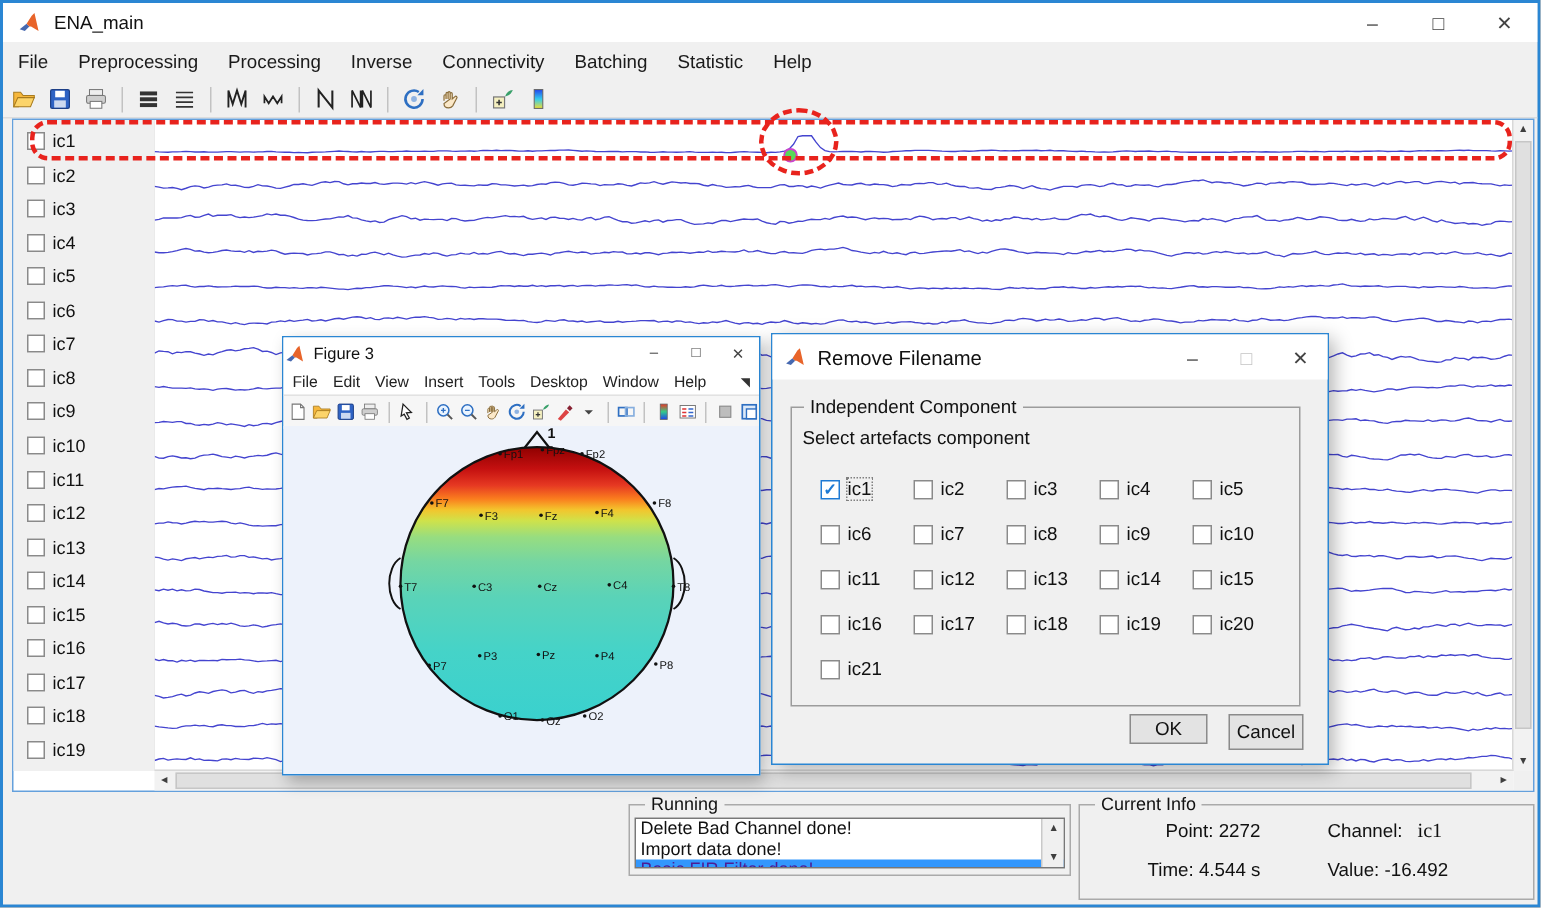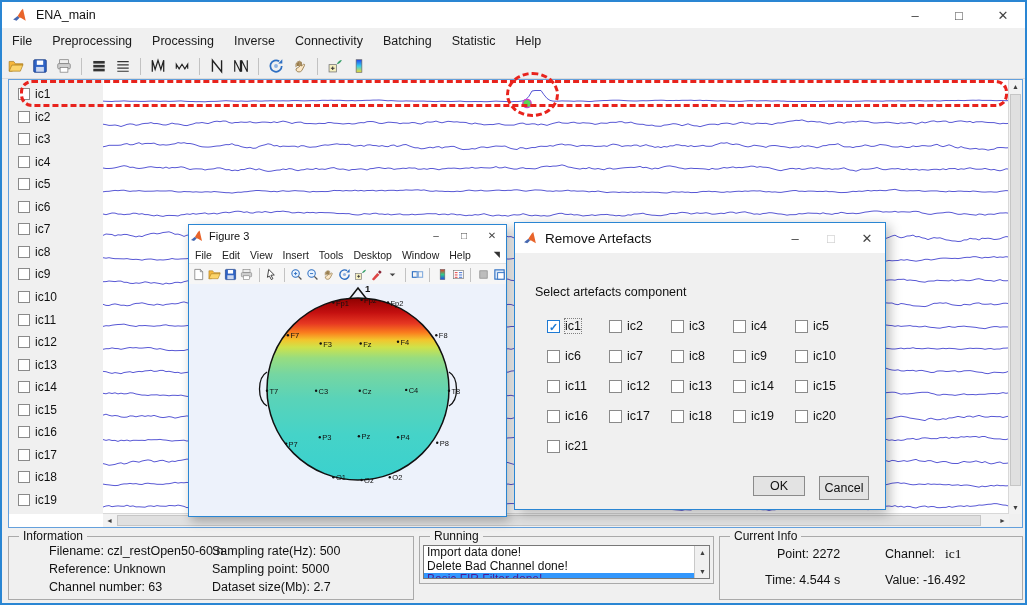--- a/index.html
+++ b/index.html
@@ -526,27 +526,30 @@
   </div>
 
   <div class="dialog">
     <div class="dlgtitle">
       <span class="icon-btn" style="width:15px;height:15px">
           <svg viewBox="0 0 14 14">
             <path d="M1 11l4-3.2 1.6 1.6L4 12z" fill="#4668b0"></path>
             <path d="M5 7.8L8 3l1.6-1.5L12 12l-4.4-2.6L6.6 9.4z" fill="#e8642a"></path>
           </svg>
         </span>
-      <span>Remove Artefacts</span>
+      <span>Remove Filename</span>
       <span class="win-controls">
         <span class="win-btn">–</span>
         <span class="win-btn dlg-max">□</span>
         <span class="win-btn">✕</span>
       </span>
     </div>
+    <div class="groupbox">
+      <span class="gb-legend">Independent Component</span>
+    </div>
     <div class="dlg-prompt">Select artefacts component</div>
     <div class="dlg-grid" id="dlg-grid">
         <label class="dcomp">
           <span class="cbox checked">✓</span>
           <span class="dlabel focused">ic1</span>
         </label>
         <label class="dcomp">
           <span class="cbox"></span>
           <span class="dlabel">ic2</span>
         </label>
@@ -624,35 +627,26 @@
         </label>
         <label class="dcomp">
           <span class="cbox"></span>
           <span class="dlabel">ic21</span>
         </label>
       </div>
     <div class="btn" style="left:238px;top:253px;width:52px;height:20px;">OK</div>
     <div class="btn" style="left:304px;top:253px;width:50px;height:24px;">Cancel</div>
   </div>
 
-  <div class="panel" style="left:6px;top:534px;width:406px;height:64px;">
-    <span class="plegend">Information</span>
-    <span class="info-cell" style="left:40px;top:7px;">Filename: czl_restOpen50-60.n</span>
-    <span class="info-cell" style="left:203px;top:7px;">Sampling rate(Hz): 500</span>
-    <span class="info-cell" style="left:40px;top:25px;">Reference: Unknown</span>
-    <span class="info-cell" style="left:203px;top:25px;">Sampling point: 5000</span>
-    <span class="info-cell" style="left:40px;top:43px;">Channel number: 63</span>
-    <span class="info-cell" style="left:203px;top:43px;">Dataset size(Mb): 2.7</span>
-  </div>
 
   <div class="panel" style="left:417px;top:534px;width:295px;height:48px;">
     <span class="plegend">Running</span>
     <div class="runlist" id="runlist">
-      <div class="runrow">Import data done!</div>
-        <div class="runrow">Delete Bad Channel done!</div>
+      <div class="runrow">Delete Bad Channel done!</div>
+        <div class="runrow">Import data done!</div>
         <div class="runrow selected">Basic FIR Filter done!</div>
         <div class="runscroll">
         <span class="scr-arrow" style="top:0;right:0;width:13px;">▲</span>
         <span class="scr-arrow" style="bottom:0;right:0;width:13px;">▼</span>
       </div>
     </div>
   </div>
 
   <div class="panel" style="left:717px;top:534px;width:304px;height:64px;">
     <span class="plegend">Current Info</span>

